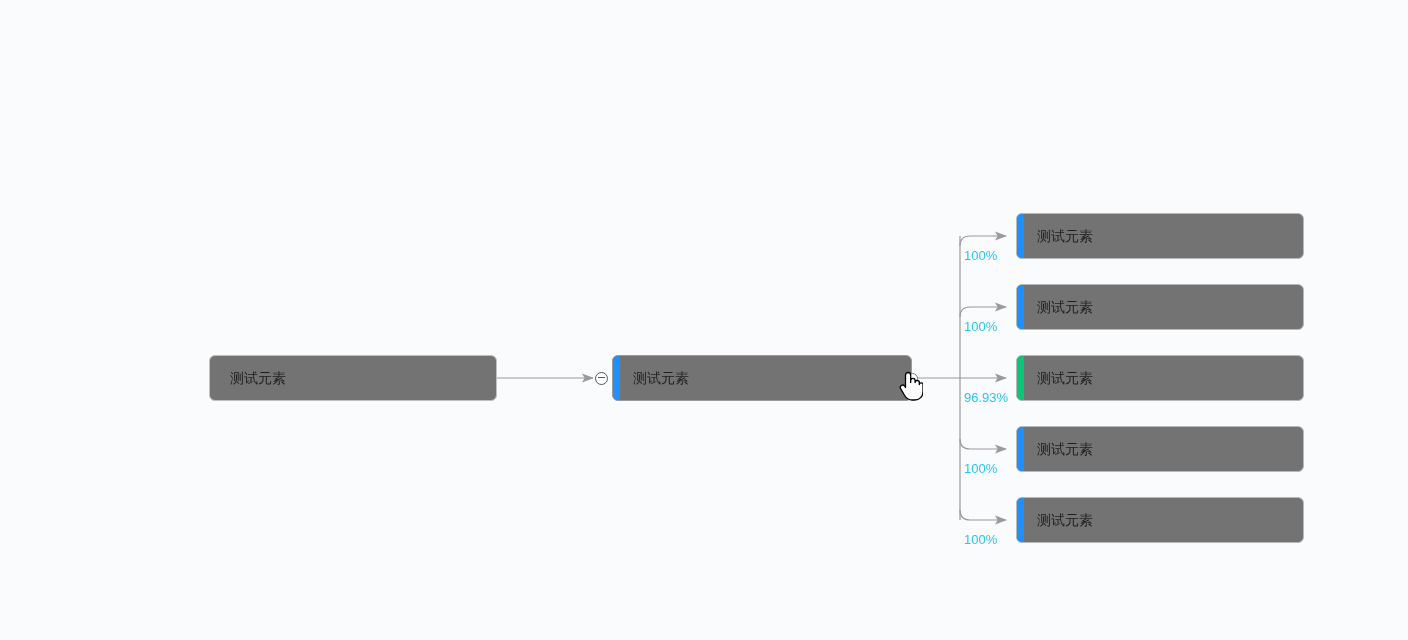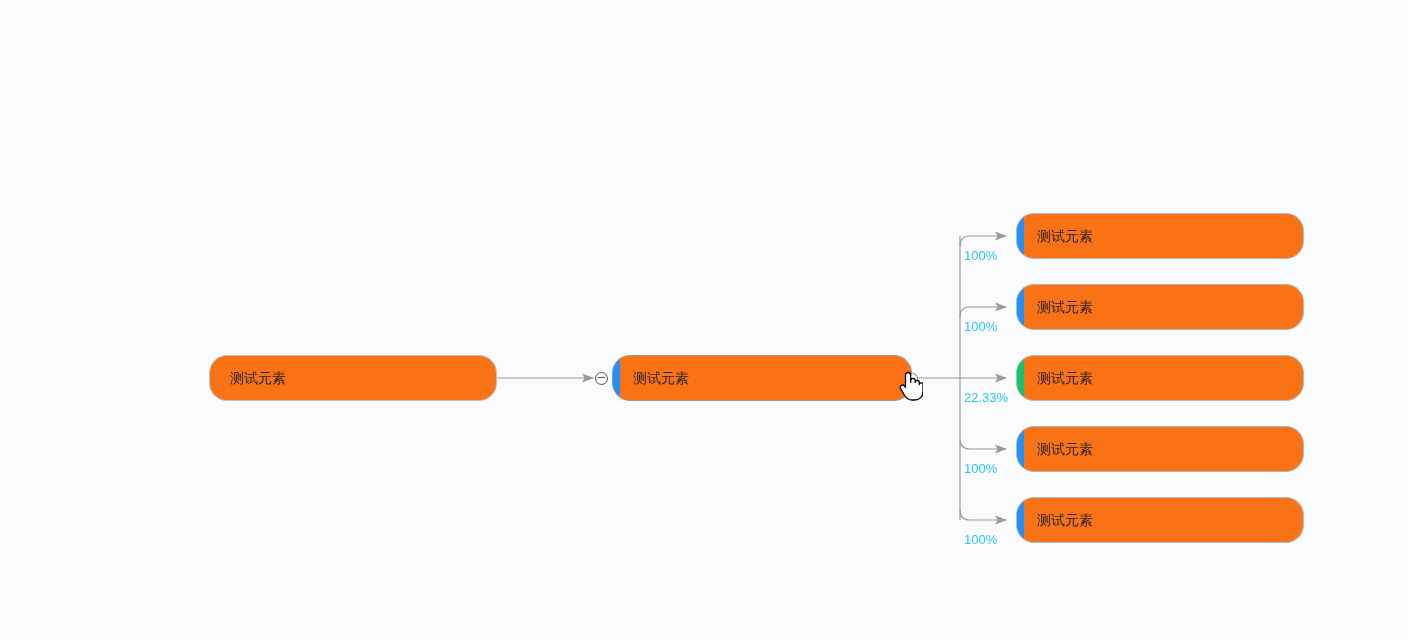--- a/index.html
+++ b/index.html
@@ -28,23 +28,23 @@
     left: 0; top: 0;
     width: 1408px;
     height: 640px;
     pointer-events: none;
   }
 
   
   .node {
     position: absolute;
     box-sizing: border-box;
-    background: #f97316;
+    background: #737373;
     border: 1px solid #b8b8b8;
-    border-radius: 18px;
+    border-radius: 6px;
     display: flex;
     align-items: stretch;
     overflow: hidden;
     box-shadow: 0 0 0 0 rgba(0,0,0,0);
   }
   .node .accent {
     width: 7px;
     flex: 0 0 7px;
     background: transparent;
   }
@@ -215,21 +215,21 @@
 
   <div class="node accent-blue" id="node-child-4" style="left: 1016px; top: 497px; width: 288px; height: 46px;">
     <div class="accent" style="background: rgb(30, 144, 255);"></div>
     <div class="node-body">
       <span class="node-label">测试元素</span>
     </div>
   </div>
 
   <div class="edge-label" id="edge-label-0" style="left: 964px; top: 212px; color: rgb(43, 196, 243);">100%</div>
   <div class="edge-label" id="edge-label-1" style="left: 964px; top: 283px; color: rgb(43, 196, 243);">100%</div>
-  <div class="edge-label" id="edge-label-2" style="left: 964px; top: 354px; color: rgb(43, 196, 243);">22.33%</div>
+  <div class="edge-label" id="edge-label-2" style="left: 964px; top: 354px; color: rgb(43, 196, 243);">96.93%</div>
   <div class="edge-label" id="edge-label-3" style="left: 964px; top: 425px; color: rgb(43, 196, 243);">100%</div>
   <div class="edge-label" id="edge-label-4" style="left: 964px; top: 496px; color: rgb(43, 196, 243);">100%</div>
 
   <svg id="cursor" viewBox="0 0 26 32" width="26" height="32" style="left: 897px; top: 370px;">
     <path d="M8.5,15.5 L8.5,5.2 C8.5,3.6 9.7,2.5 11.1,2.5
              C12.5,2.5 13.7,3.6 13.7,5.2 L13.7,12.4
              L13.7,10.6 C13.7,9.3 14.7,8.4 15.9,8.4
              C17.1,8.4 18.1,9.3 18.1,10.6 L18.1,12.6
              C18.1,11.4 19.1,10.5 20.2,10.5
              C21.4,10.5 22.3,11.4 22.3,12.6 L22.3,14.6

